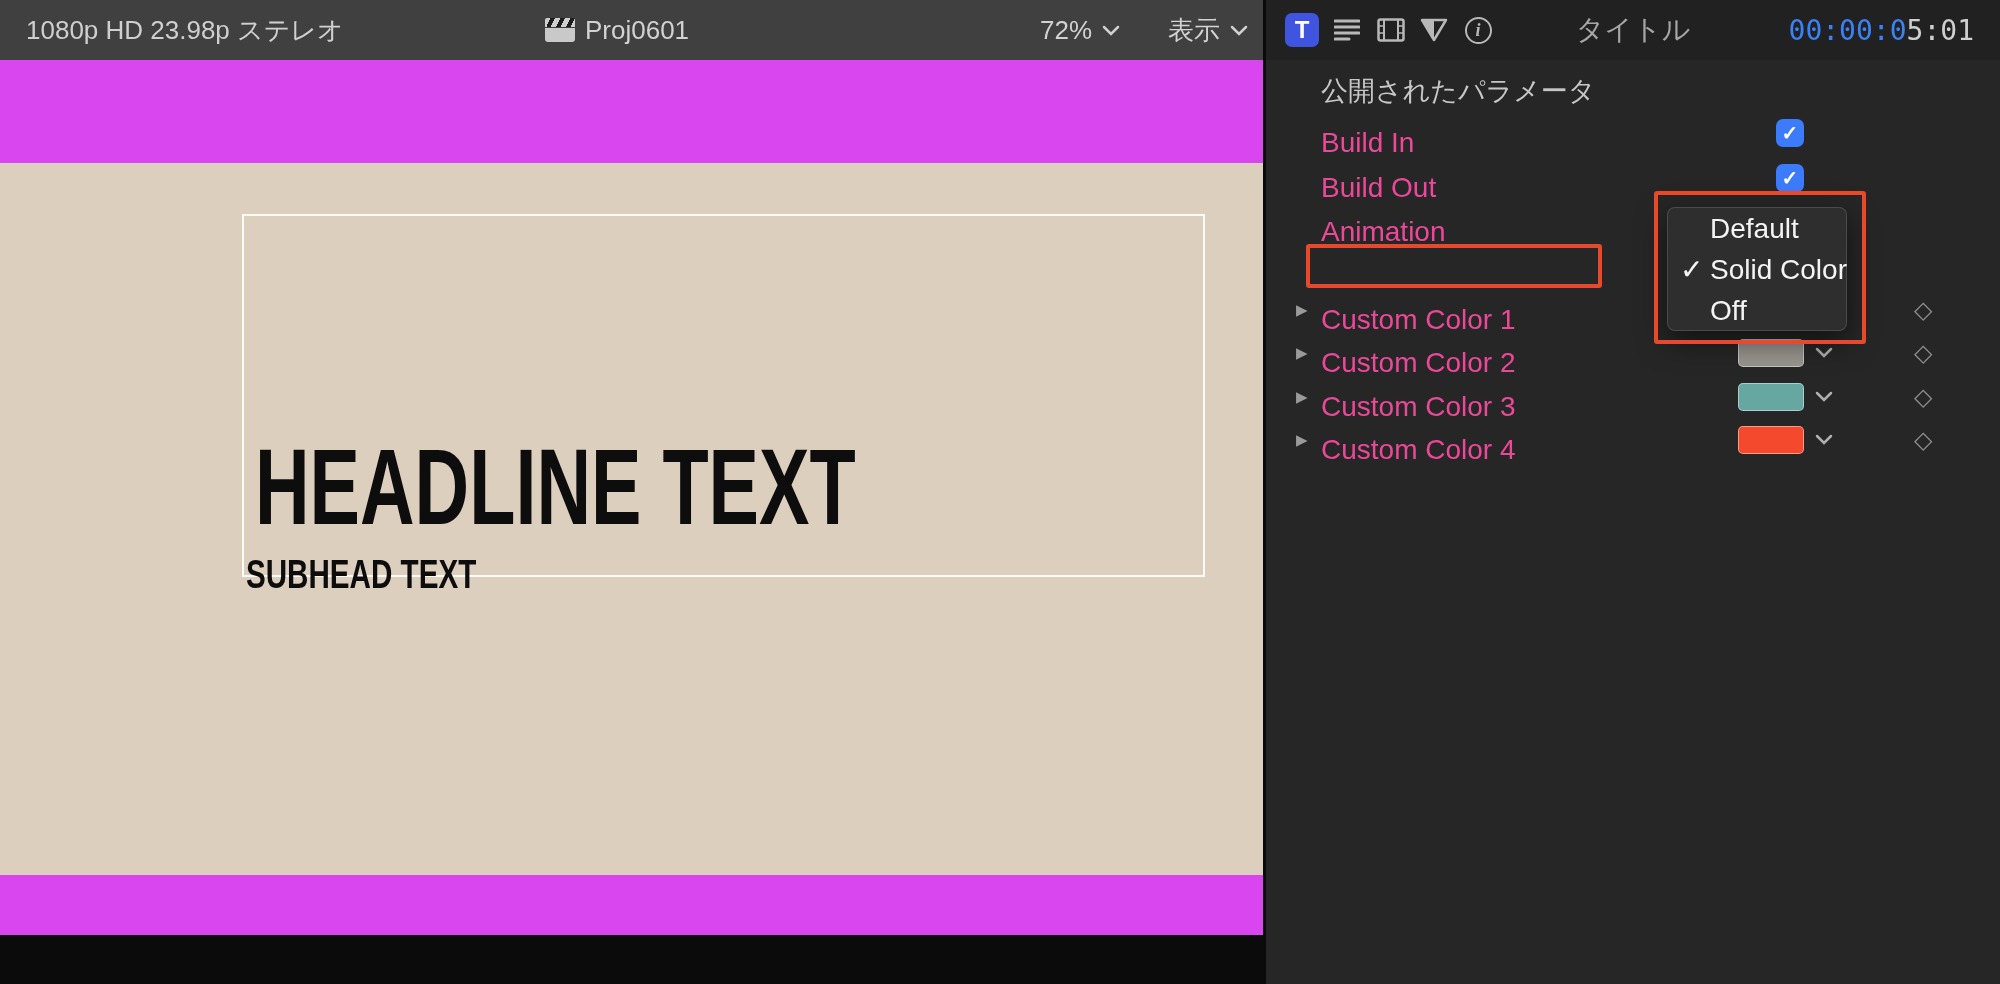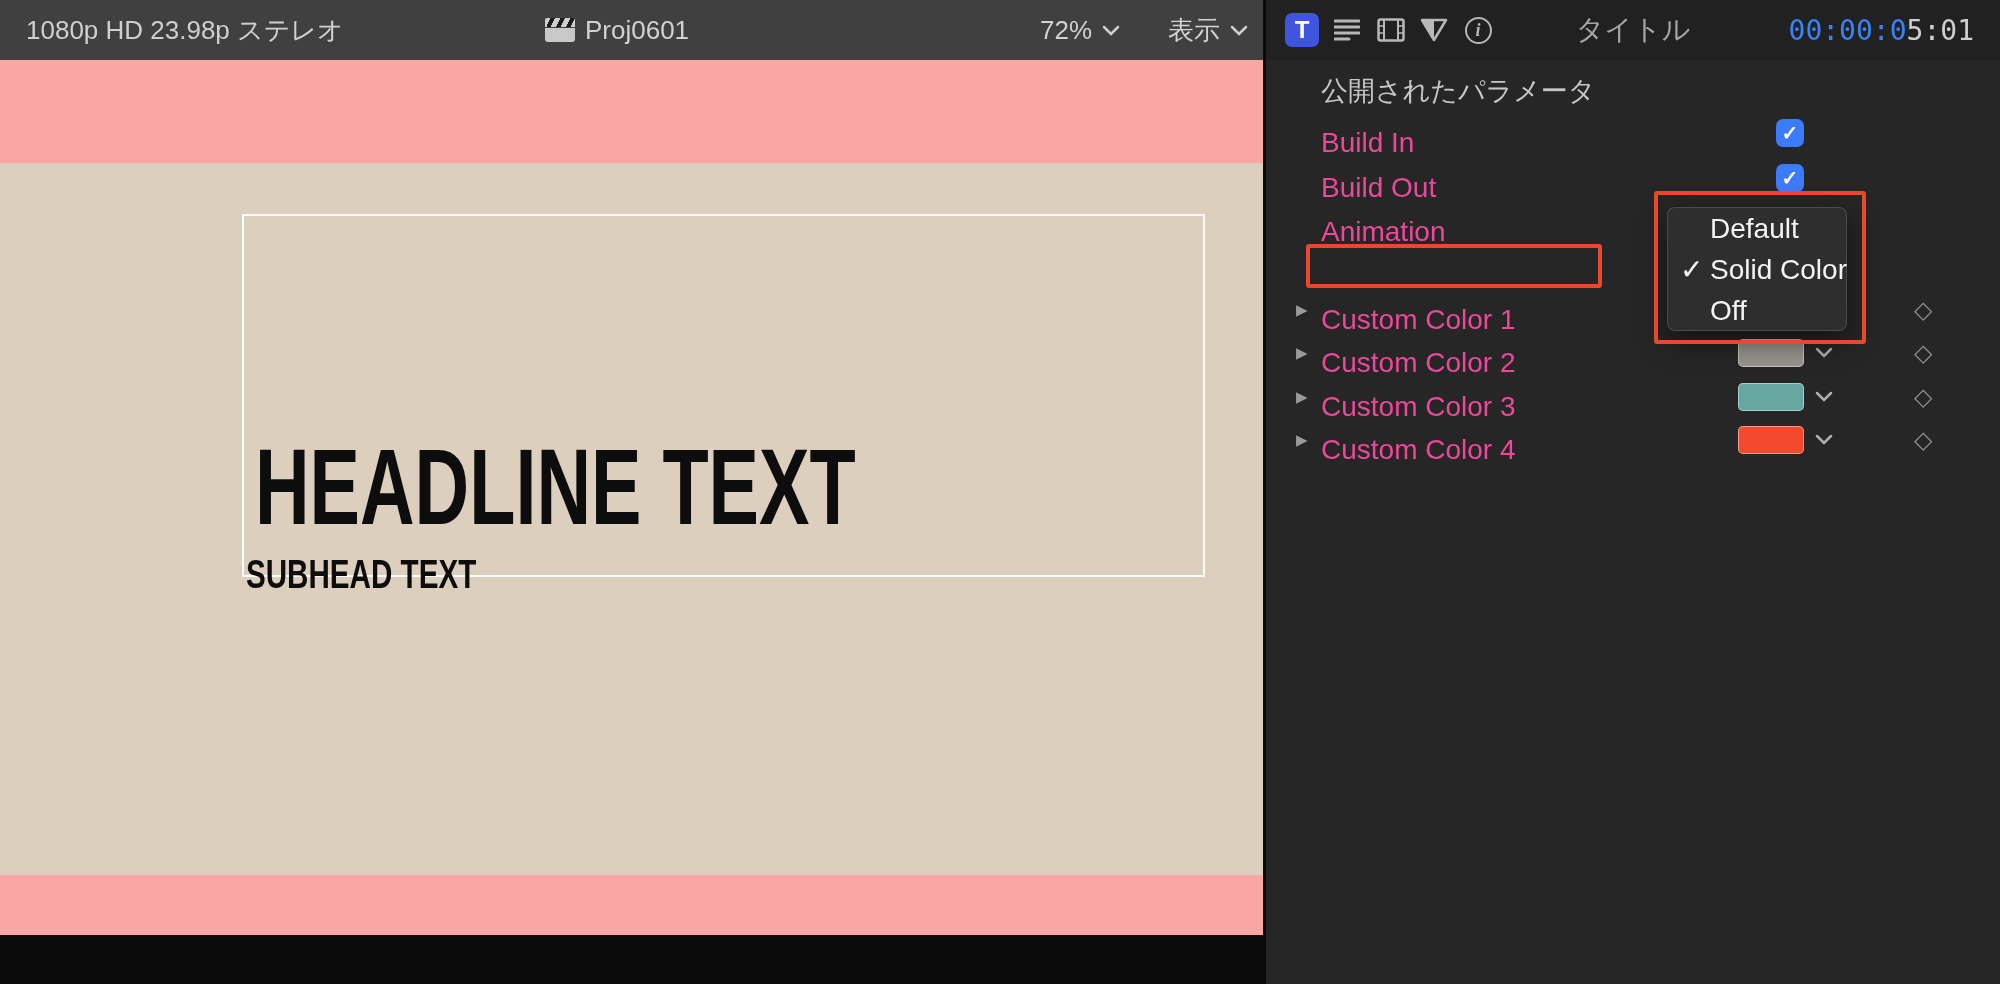--- a/index.html
+++ b/index.html
@@ -27,21 +27,21 @@
   .clapper .top {
     position:absolute; left:0; top:0; width:30px; height:9px; border-radius:2px 2px 0 0;
     background:repeating-linear-gradient(115deg,#cfcfcf 0 5px,#1d1d1d 5px 9px);
   }
   .clapper .bottom {
     position:absolute; left:0; top:10px; width:30px; height:14px;
     background:#c9c9c9; border-radius:0 0 3px 3px;
   }
 
   
-  .viewer-area { position:absolute; left:0; top:60px; width:1265px; height:924px; background:#fca5a5; }
+  .viewer-area { position:absolute; left:0; top:60px; width:1265px; height:924px; background:#d946ef; }
   .canvas {
     position:absolute; left:0; top:103px; width:1265px; height:712px;
   }
   .title-frame {
     position:absolute; left:242px; top:51px; width:963px; height:363px;
     border:2px solid rgba(255,255,255,0.92);
   }
   .headline {
     position:absolute; left:255px; top:270px;
     font-size:108px; font-weight:700; line-height:1; color:#0d0d0d;

